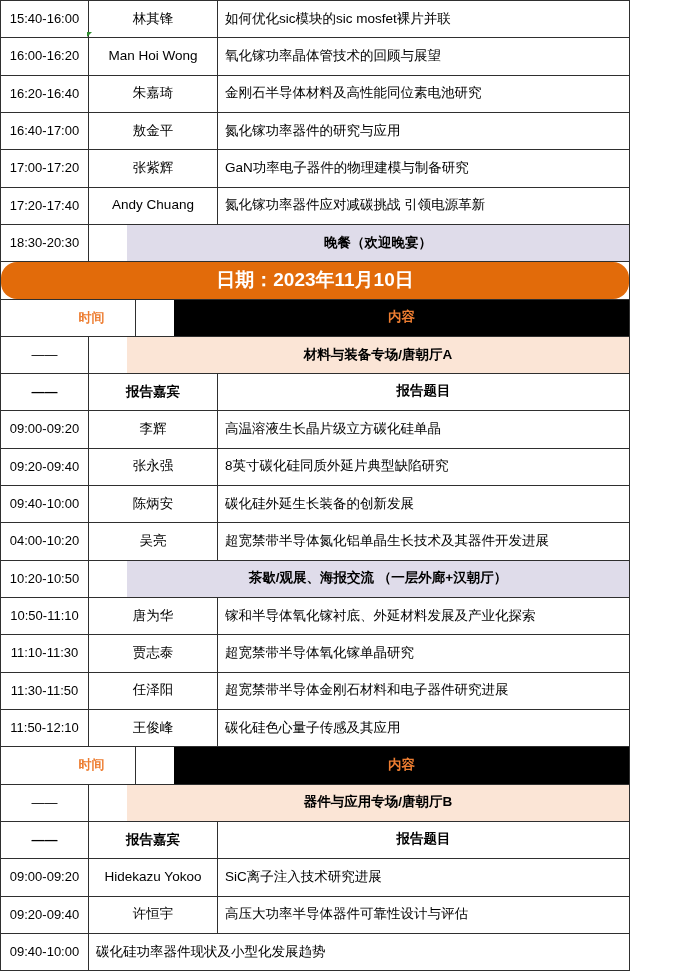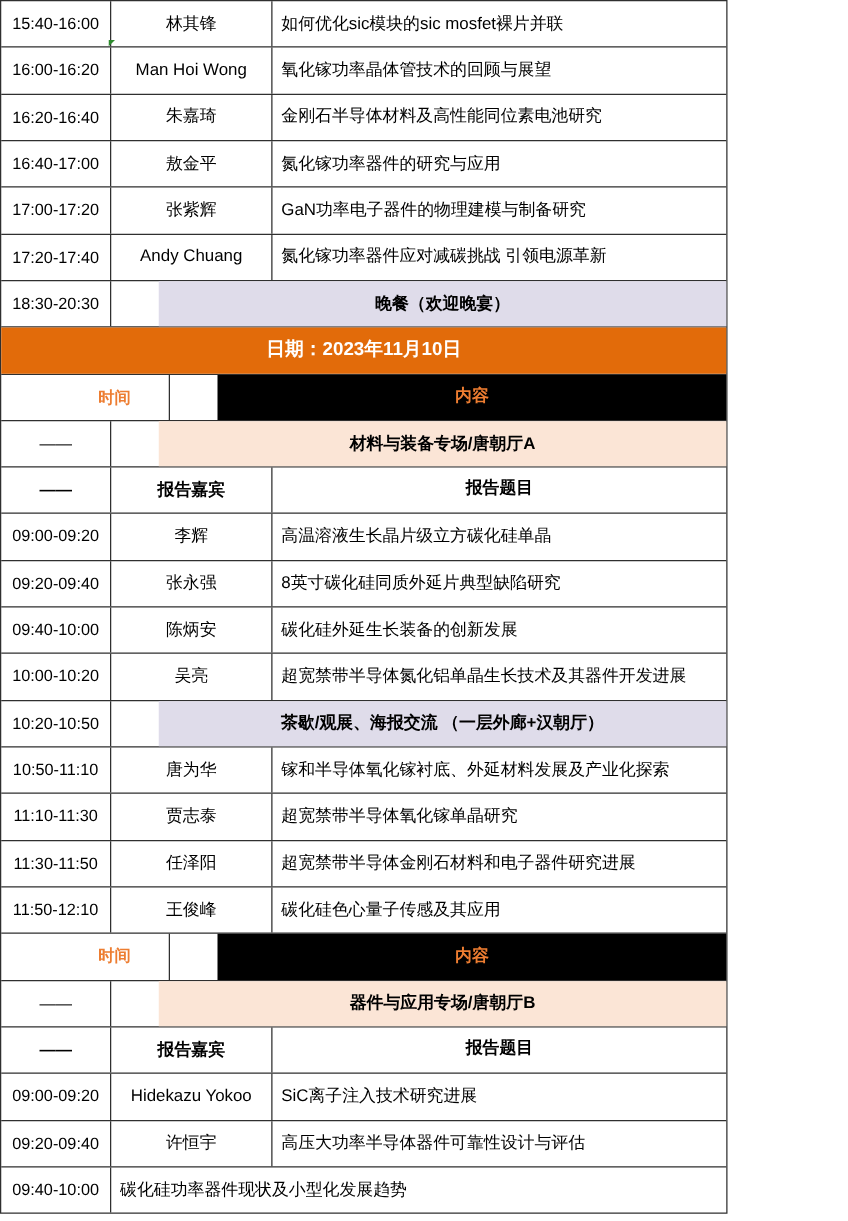--- a/index.html
+++ b/index.html
@@ -12,21 +12,21 @@
     position: relative;
     width: 678px;
     height: 977px;
     background: #ffffff;
     overflow: hidden;
   }
   .tbl {
     position: absolute;
     left: 0;
     top: 0;
-    width: 582px;
+    width: 630px;
     height: 971px;
     box-sizing: border-box;
     border: 1px solid var(--border, #2f2f2f);
     display: flex;
     flex-direction: column;
     background: #ffffff;
   }
   .row {
     flex: 1 1 0;
     min-height: 0;
@@ -67,21 +67,22 @@
     font-weight: bold;
     margin-left: 38px;
   }
   .row.break .c-merged { background: var(--lavender, #DFDCEA); }
   .row.section .c-merged { background: var(--peach, #FBE5D6); }
   .row.date .c-date {
     flex: 1 1 auto;
     background: var(--orange-bg, #E26B0A);
     color: #ffffff;
     font-weight: bold;
-    font-size: 15px;
+    font-size: 19px;
+    border-radius: 16px;
   }
   .row.colhead .c-time {
     color: var(--orange-text, #ED7D31);
     font-weight: bold;
     margin-left: 47px;
   }
   .row.colhead .c-merged {
     color: var(--orange-text, #ED7D31);
     background: #000000;
   }
@@ -166,21 +167,21 @@
         <div class="cell c-time">09:20-09:40</div>
         <div class="cell c-speaker">张永强</div>
         <div class="cell c-title">8英寸碳化硅同质外延片典型缺陷研究</div>
       </div>
       <div class="row session">
         <div class="cell c-time">09:40-10:00</div>
         <div class="cell c-speaker">陈炳安</div>
         <div class="cell c-title">碳化硅外延生长装备的创新发展</div>
       </div>
       <div class="row session">
-        <div class="cell c-time">10:00-10:20</div>
+        <div class="cell c-time">04:00-10:20</div>
         <div class="cell c-speaker">吴亮</div>
         <div class="cell c-title">超宽禁带半导体氮化铝单晶生长技术及其器件开发进展</div>
       </div>
       <div class="row break">
         <div class="cell c-time">10:20-10:50</div>
         <div class="cell c-merged">茶歇/观展、海报交流 （一层外廊+汉朝厅）</div>
       </div>
       <div class="row session">
         <div class="cell c-time">10:50-11:10</div>
         <div class="cell c-speaker">唐为华</div>

